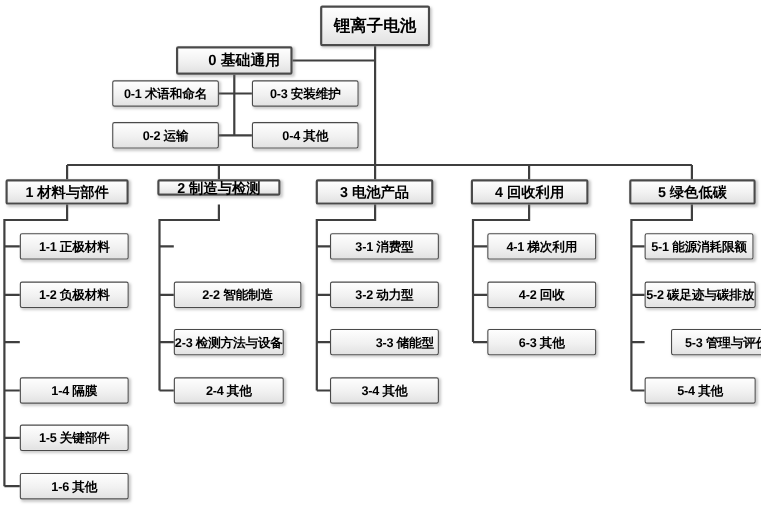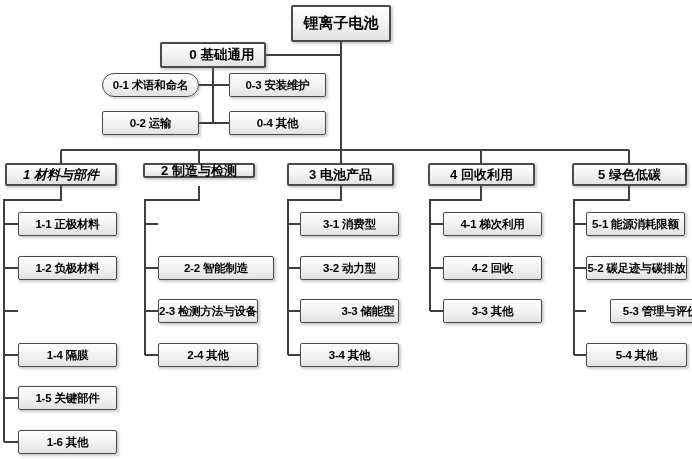--- a/index.html
+++ b/index.html
@@ -72,26 +72,26 @@
              M430 224 L443 224 M430 268 L443 268 M430 311 L443 311" stroke="#3f3f3f" stroke-width="2" fill="none"></path>
 
     <path d="M629 186 L629 200 L574 200 L574 355
              M574 224 L586 224 M574 268 L586 268
              M574 311 L586 311 M574 355 L586 355" stroke="#3f3f3f" stroke-width="2" fill="none"></path>
   </svg>
 
   <div class="node root" style="left:291px; top:5px; width:100px; height:37px;">锂离子电池</div>
 
   <div class="node group" style="left:160px; top:42px; width:106px; height:26px;padding-left:18px;">0 基础通用</div>
-  <div class="node leaf" style="left:102px; top:73px; width:97px; height:24px;border-radius:12px;">0-1 术语和命名</div>
+  <div class="node leaf" style="left:102px; top:73px; width:97px; height:24px;">0-1 术语和命名</div>
   <div class="node leaf" style="left:229px; top:73px; width:97px; height:24px;">0-3 安装维护</div>
   <div class="node leaf" style="left:102px; top:111px; width:97px; height:24px;">0-2 运输</div>
   <div class="node leaf" style="left:229px; top:111px; width:97px; height:24px;">0-4 其他</div>
 
-  <div class="node header" style="left:5px; top:163px; width:112px; height:23px;font-style:italic;">1 材料与部件</div>
+  <div class="node header" style="left:5px; top:163px; width:112px; height:23px;">1 材料与部件</div>
   <div class="node header" style="left:143px; top:163px; width:112px; height:15px;">2 制造与检测</div>
   <div class="node header" style="left:287px; top:163px; width:107px; height:23px;">3 电池产品</div>
   <div class="node header" style="left:428px; top:163px; width:107px; height:23px;">4 回收利用</div>
   <div class="node header" style="left:572px; top:163px; width:115px; height:23px;">5 绿色低碳</div>
 
   <div class="node leaf" style="left:18px; top:212px; width:99px; height:24px;">1-1 正极材料</div>
   <div class="node leaf" style="left:18px; top:256px; width:99px; height:24px;">1-2 负极材料</div>
   <div class="node leaf" style="left:18px; top:343px; width:99px; height:24px;">1-4 隔膜</div>
   <div class="node leaf" style="left:18px; top:386px; width:99px; height:24px;">1-5 关键部件</div>
   <div class="node leaf" style="left:18px; top:430px; width:99px; height:24px;">1-6 其他</div>
@@ -100,20 +100,20 @@
   <div class="node leaf" style="left:158px; top:299px; width:100px; height:24px;">2-3 检测方法与设备</div>
   <div class="node leaf" style="left:158px; top:343px; width:100px; height:24px;">2-4 其他</div>
 
   <div class="node leaf" style="left:300px; top:212px; width:99px; height:24px;">3-1 消费型</div>
   <div class="node leaf" style="left:300px; top:256px; width:99px; height:24px;">3-2 动力型</div>
   <div class="node leaf" style="left:300px; top:299px; width:99px; height:24px;padding-left:37px;">3-3 储能型</div>
   <div class="node leaf" style="left:300px; top:343px; width:99px; height:24px;">3-4 其他</div>
 
   <div class="node leaf" style="left:443px; top:212px; width:99px; height:24px;text-align:center;">4-1 梯次利用</div>
   <div class="node leaf" style="left:443px; top:256px; width:99px; height:24px;">4-2 回收</div>
-  <div class="node leaf" style="left:443px; top:299px; width:99px; height:24px;">3-3 其他</div>
+  <div class="node leaf" style="left:443px; top:299px; width:99px; height:24px;">6-3 其他</div>
 
   <div class="node leaf" style="left:586px; top:212px; width:99px; height:24px;">5-1 能源消耗限额</div>
   <div class="node leaf" style="left:586px; top:256px; width:101px; height:24px;">5-2 碳足迹与碳排放</div>
   <div class="node leaf" style="left:610px; top:299px; width:101px; height:24px;">5-3 管理与评价</div>
   <div class="node leaf" style="left:586px; top:343px; width:101px; height:24px;">5-4 其他</div>
 
 </div>
 
 </body></html>

